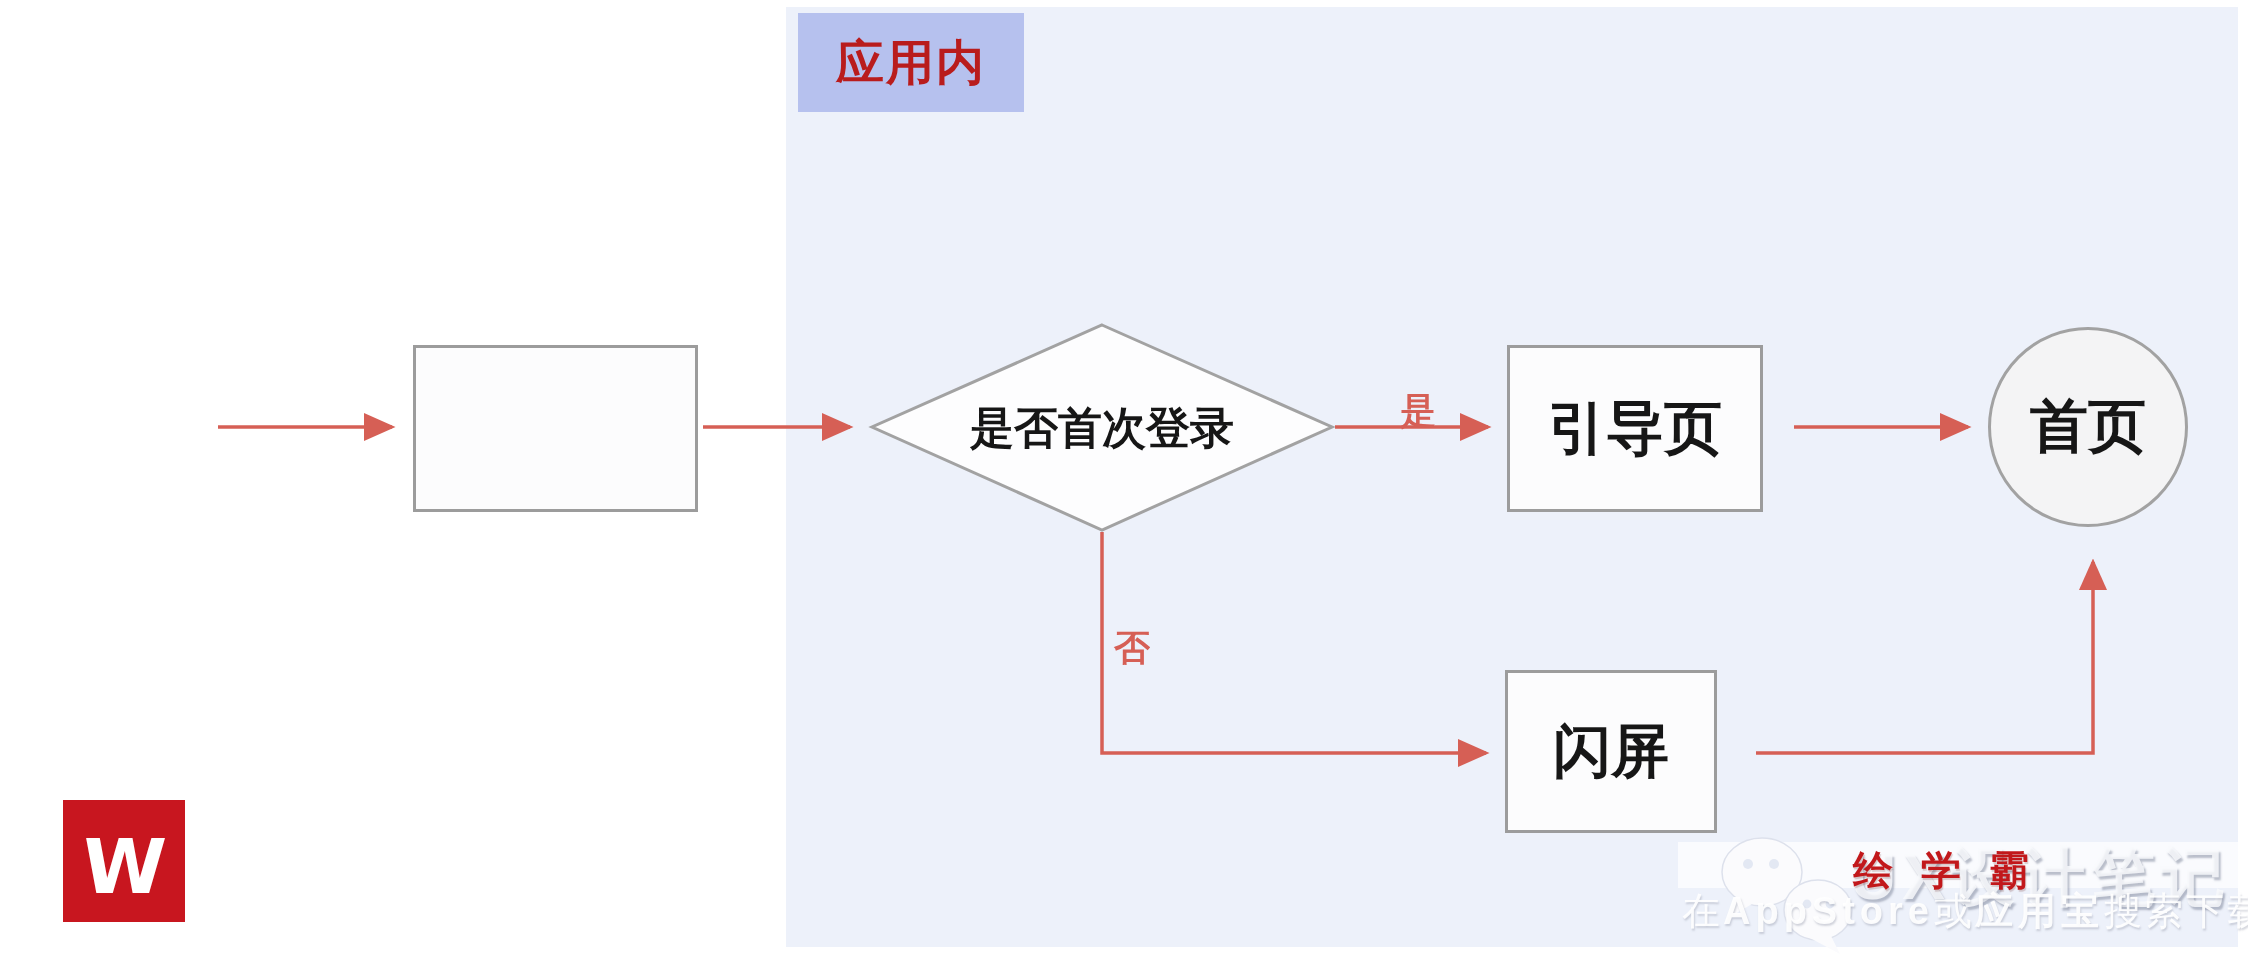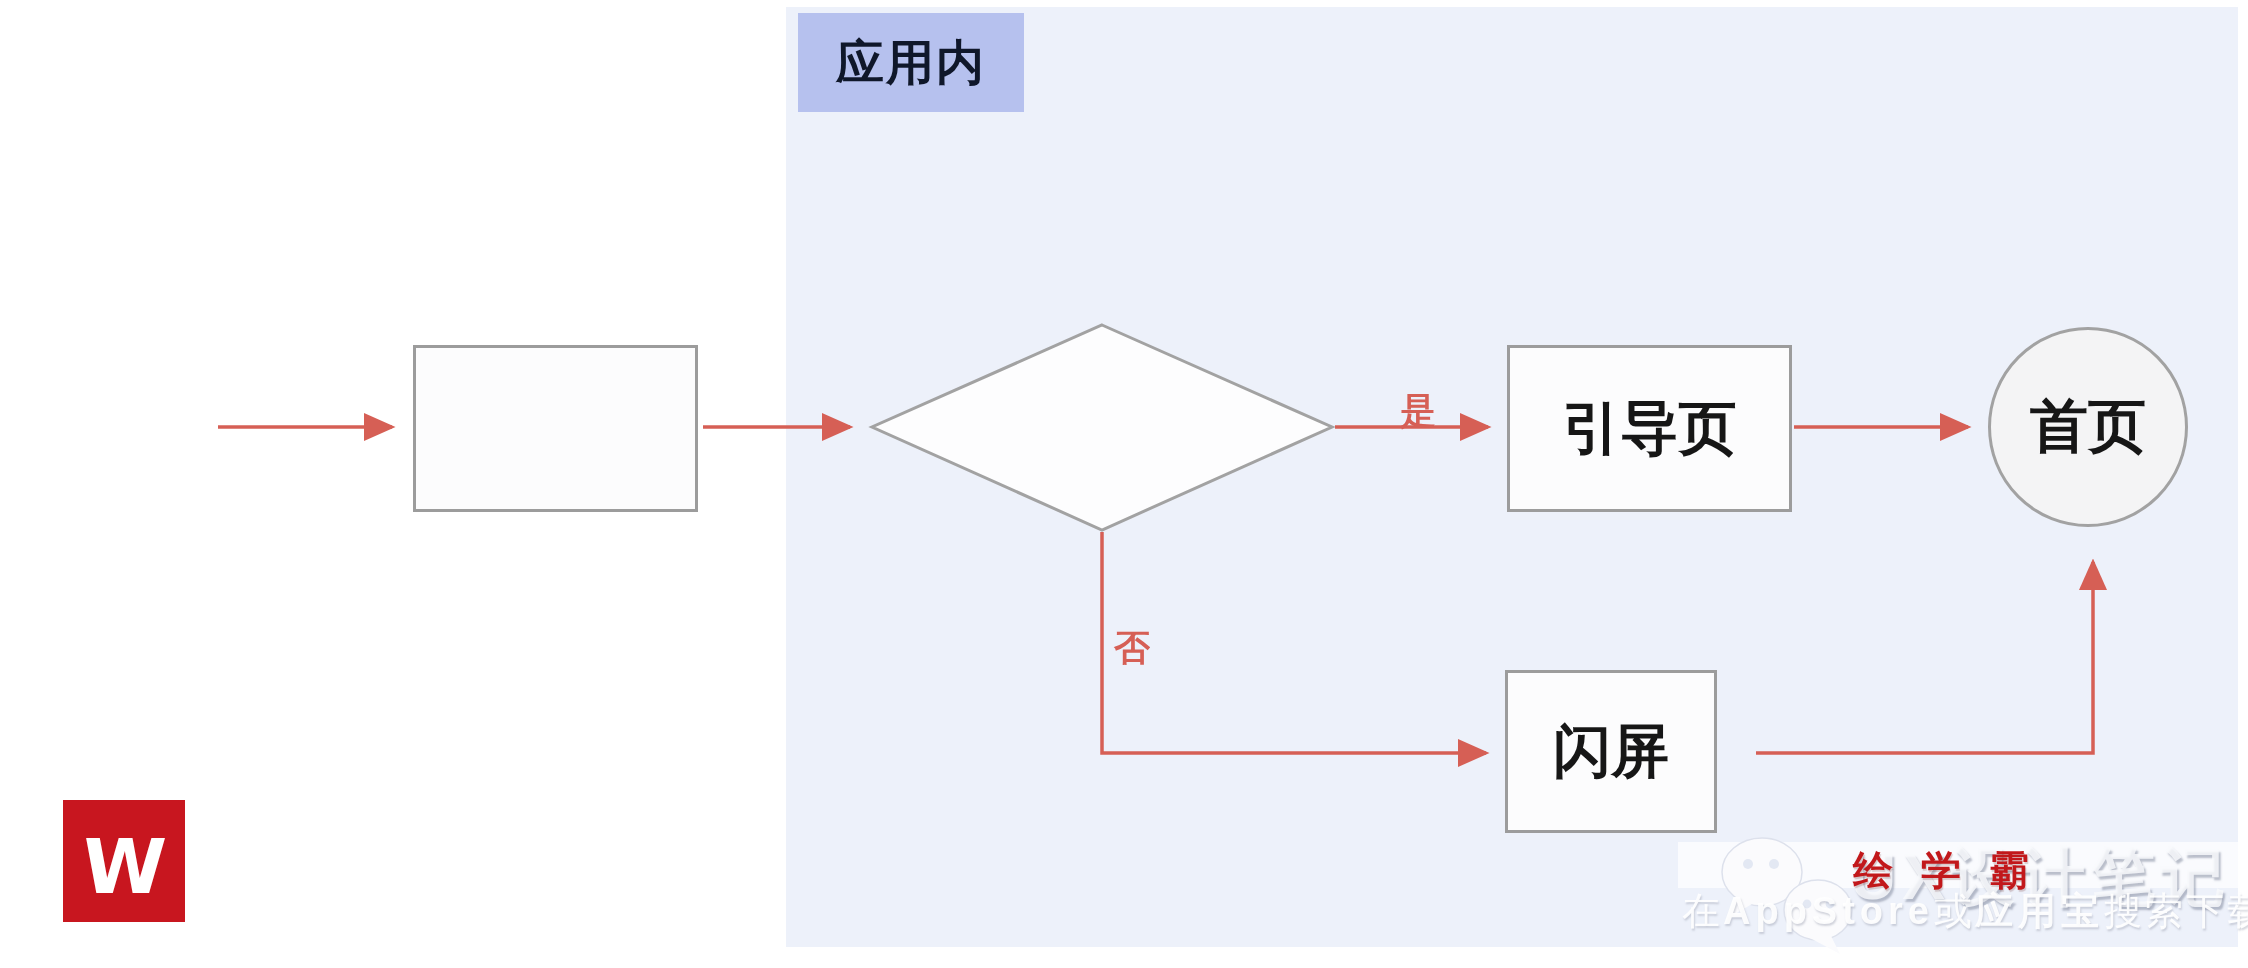--- a/index.html
+++ b/index.html
@@ -16,21 +16,21 @@
     position: absolute;
     left: 786px; top: 7px;
     width: 1452px; height: 940px;
     background: #edf1fa;
   }
   .region-tag {
     position: absolute;
     left: 798px; top: 13px;
     width: 226px; height: 99px;
     background: #b6c1ee;
-    color: #0f172a;
+    color: #b91c1c;
     font-size: 48px; font-weight: 800;
     display: flex; align-items: center; justify-content: center;
     letter-spacing: 2px;
   }
   svg.connectors {
     position: absolute; left: 0; top: 0;
     width: 2248px; height: 968px;
     pointer-events: none;
   }
   .node {
@@ -47,21 +47,21 @@
     background: #f4f4f5;
     font-size: 58px;
   }
   .node.rect {
     border: 3px solid #9c9c9c;
     background: #fcfcfd;
     font-size: 58px;
   }
   .node-start  { left: 13px;   top: 326px; width: 202px; height: 202px; }
   .node-launch { left: 413px;  top: 345px; width: 285px; height: 167px; font-size: 52px; line-height: 1.2; }
-  .node-guide  { left: 1507px; top: 345px; width: 285px; height: 167px; }
+  .node-guide  { left: 1507px; top: 345px; width: 256px; height: 167px; }
   .node-home   { left: 1988px; top: 327px; width: 200px; height: 200px; }
   .node-splash { left: 1505px; top: 670px; width: 212px; height: 163px; }
   .decision-label {
     position: absolute;
     left: 902px; top: 400px; width: 400px; height: 56px;
     display: flex; align-items: center; justify-content: center;
     font-size: 44px; font-weight: 800; color: #161616;
   }
   .edge-label {
     position: absolute;
@@ -147,20 +147,21 @@
     <path d="M1102,532 V753 H1486" stroke="#d65f55" stroke-width="3.5" fill="none" marker-end="url(#ah)"></path>
     <path d="M1756,753 H2093 V562" stroke="#d65f55" stroke-width="3.5" fill="none" marker-end="url(#ah)"></path>
   </svg>
 
 
   <div class="node rect node-launch">
     <div>
     </div>
   </div>
 
+  <div class="decision-label">是否首次登录</div>
 
   <div class="edge-label yes">是</div>
   <div class="edge-label no">否</div>
 
   <div class="node rect node-guide">
     <span>引导页</span>
   </div>
 
   <div class="node circle node-home">
     <span>首页</span>

